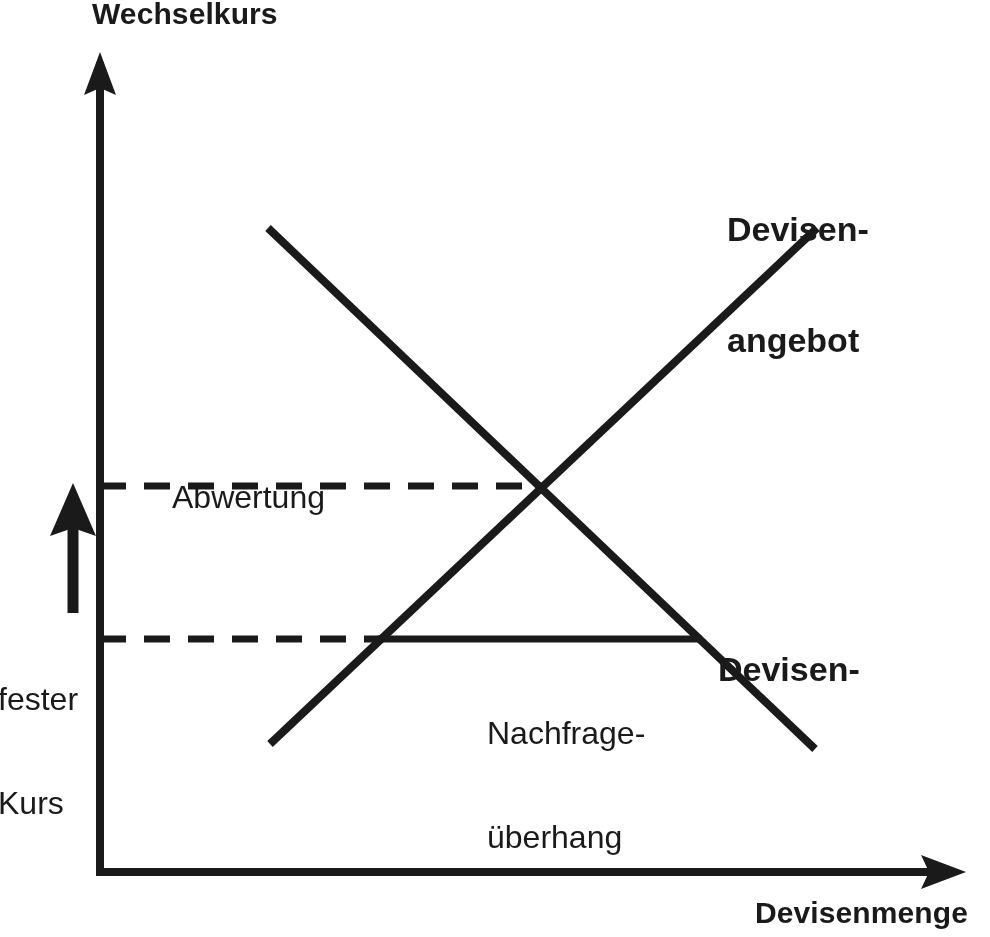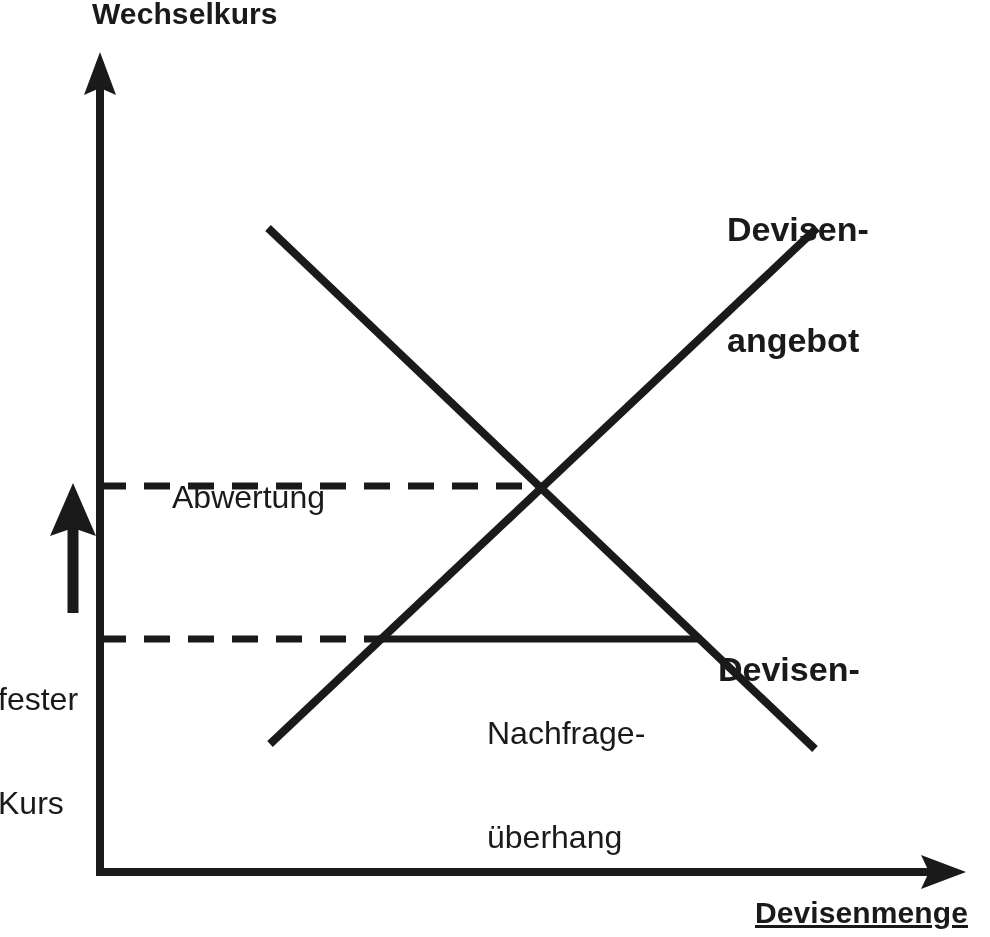--- a/index.html
+++ b/index.html
@@ -42,21 +42,21 @@
   }
   .lbl-annot {
     font-size: 32px;
     font-weight: normal;
   }
   .lbl-fixed {
     font-size: 32px;
     font-weight: normal;
   }
   #title-wechselkurs { left: 92px; top: -2px; }
-  #title-devisenmenge { left: 755px; top: 897px; text-decoration: underline; }
+  #title-devisenmenge { left: 755px; top: 897px; }
   #label-devisenangebot { left: 727px; top: 138px; }
   #label-devisennachfrage { left: 718px; top: 578px; }
   #label-abwertung { left: 129px; top: 480px; margin-left: 43px; }
   #label-nachfrageueberhang { left: 455px; top: 647px; text-align: left; margin-left: 32px; }
   #label-festerkurs { left: -2px; top: 613px; }
 </style>
 </head>
 <body>
 
 <div id="diagram-root">

